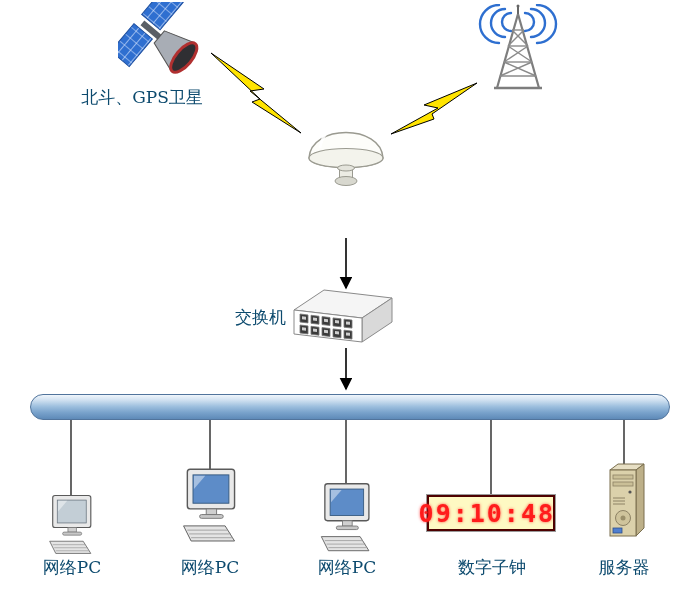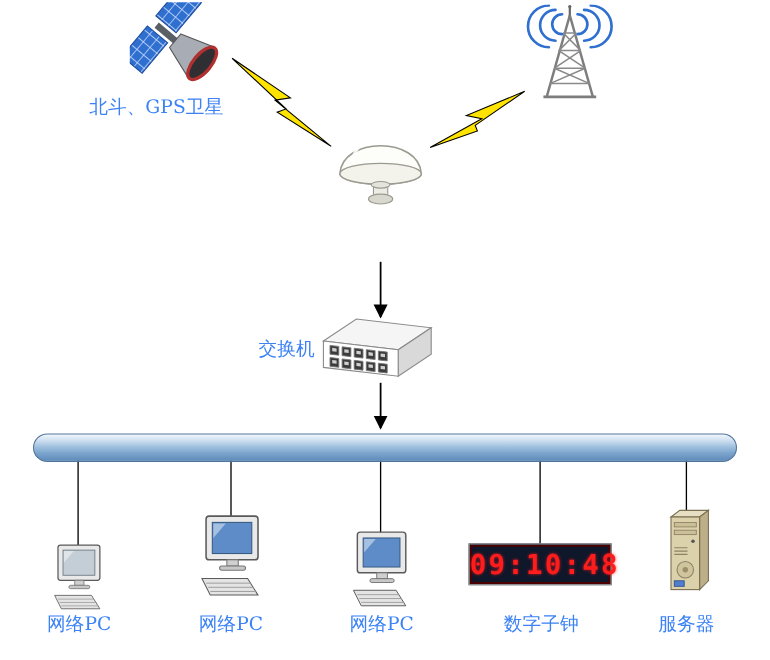--- a/index.html
+++ b/index.html
@@ -1,20 +1,20 @@
 <!DOCTYPE html>
 <html><head>
 <meta charset="utf-8">
 <style>
   html,body{margin:0;padding:0;background:#fff;}
   .stage{position:relative;width:700px;height:600px;background:#fff;overflow:hidden;
          font-family:"DejaVu Serif","Liberation Serif",serif;}
   .overlay{position:absolute;left:0;top:0;z-index:1;}
   .node{position:absolute;}
-  .lbl{position:absolute;font-size:17px;color:#3b82f6;text-align:center;z-index:4;white-space:nowrap;}
+  .lbl{position:absolute;font-size:17px;color:#0c4a6e;text-align:center;z-index:4;white-space:nowrap;}
   .wire{stroke:#000;stroke-width:1.2;}
   .arrow{stroke:#000;stroke-width:1.6;}
   .bolt{stroke:#000;stroke-width:1;}
 
   
   .n-sat{left:118px;top:2px;width:104px;height:88px;z-index:3;}
   .l-sat{left:62px;top:86px;width:160px;}
   .n-cdma{left:474px;top:4px;width:88px;height:92px;z-index:3;}
   .l-cdma{left:480px;top:90px;width:110px;}
   .n-ant{left:300px;top:110px;width:92px;height:86px;z-index:3;}
@@ -52,22 +52,22 @@
   .dev-ports{position:absolute;left:152px;top:10px;display:flex;gap:4px;}
   .port{width:14px;height:16px;background:#141414;border:1px solid #9c9c9c;box-sizing:border-box;border-radius:1px;}
   .port::before{content:"";display:block;width:8px;height:6px;margin:2px auto 1px;background:#000;border:1px solid #666;}
   .port::after{content:"";display:block;width:5px;height:2px;margin:1px auto 0;background:#b9a400;}
   .dev-text{position:absolute;right:42px;top:6px;color:#f2f2f2;font-size:8px;letter-spacing:3px;
             font-family:"DejaVu Sans","Liberation Sans",sans-serif;}
   .dev-knob{position:absolute;right:12px;top:12px;width:14px;height:14px;border-radius:50%;
             background:radial-gradient(circle at 35% 35%,#8f8f8f,#222);border:1px solid #000;box-sizing:border-box;}
 
   
-  .n-clock{background:#0f172a;border:1px solid #9a9a9a;box-shadow:inset 0 0 0 2px #4d0000;
-           display:flex;align-items:center;justify-content:flex-start;box-sizing:border-box;}
+  .n-clock{background:#fef9c3;border:1px solid #9a9a9a;box-shadow:inset 0 0 0 2px #4d0000;
+           display:flex;align-items:center;justify-content:flex-end;box-sizing:border-box;}
   .digits{color:#ff1c1c;font-family:"DejaVu Sans Mono","Liberation Mono",monospace;font-weight:bold;
           font-size:25px;letter-spacing:2px;text-shadow:0 0 3px rgba(255,30,30,.8);}
 
   
   .pc-gray .scr{fill:#c3ced6;stroke:#68747e;}
   .pc-blue .scr{fill:#5d8cc8;stroke:#35597f;}
 </style>
 </head>
 <body>
 

